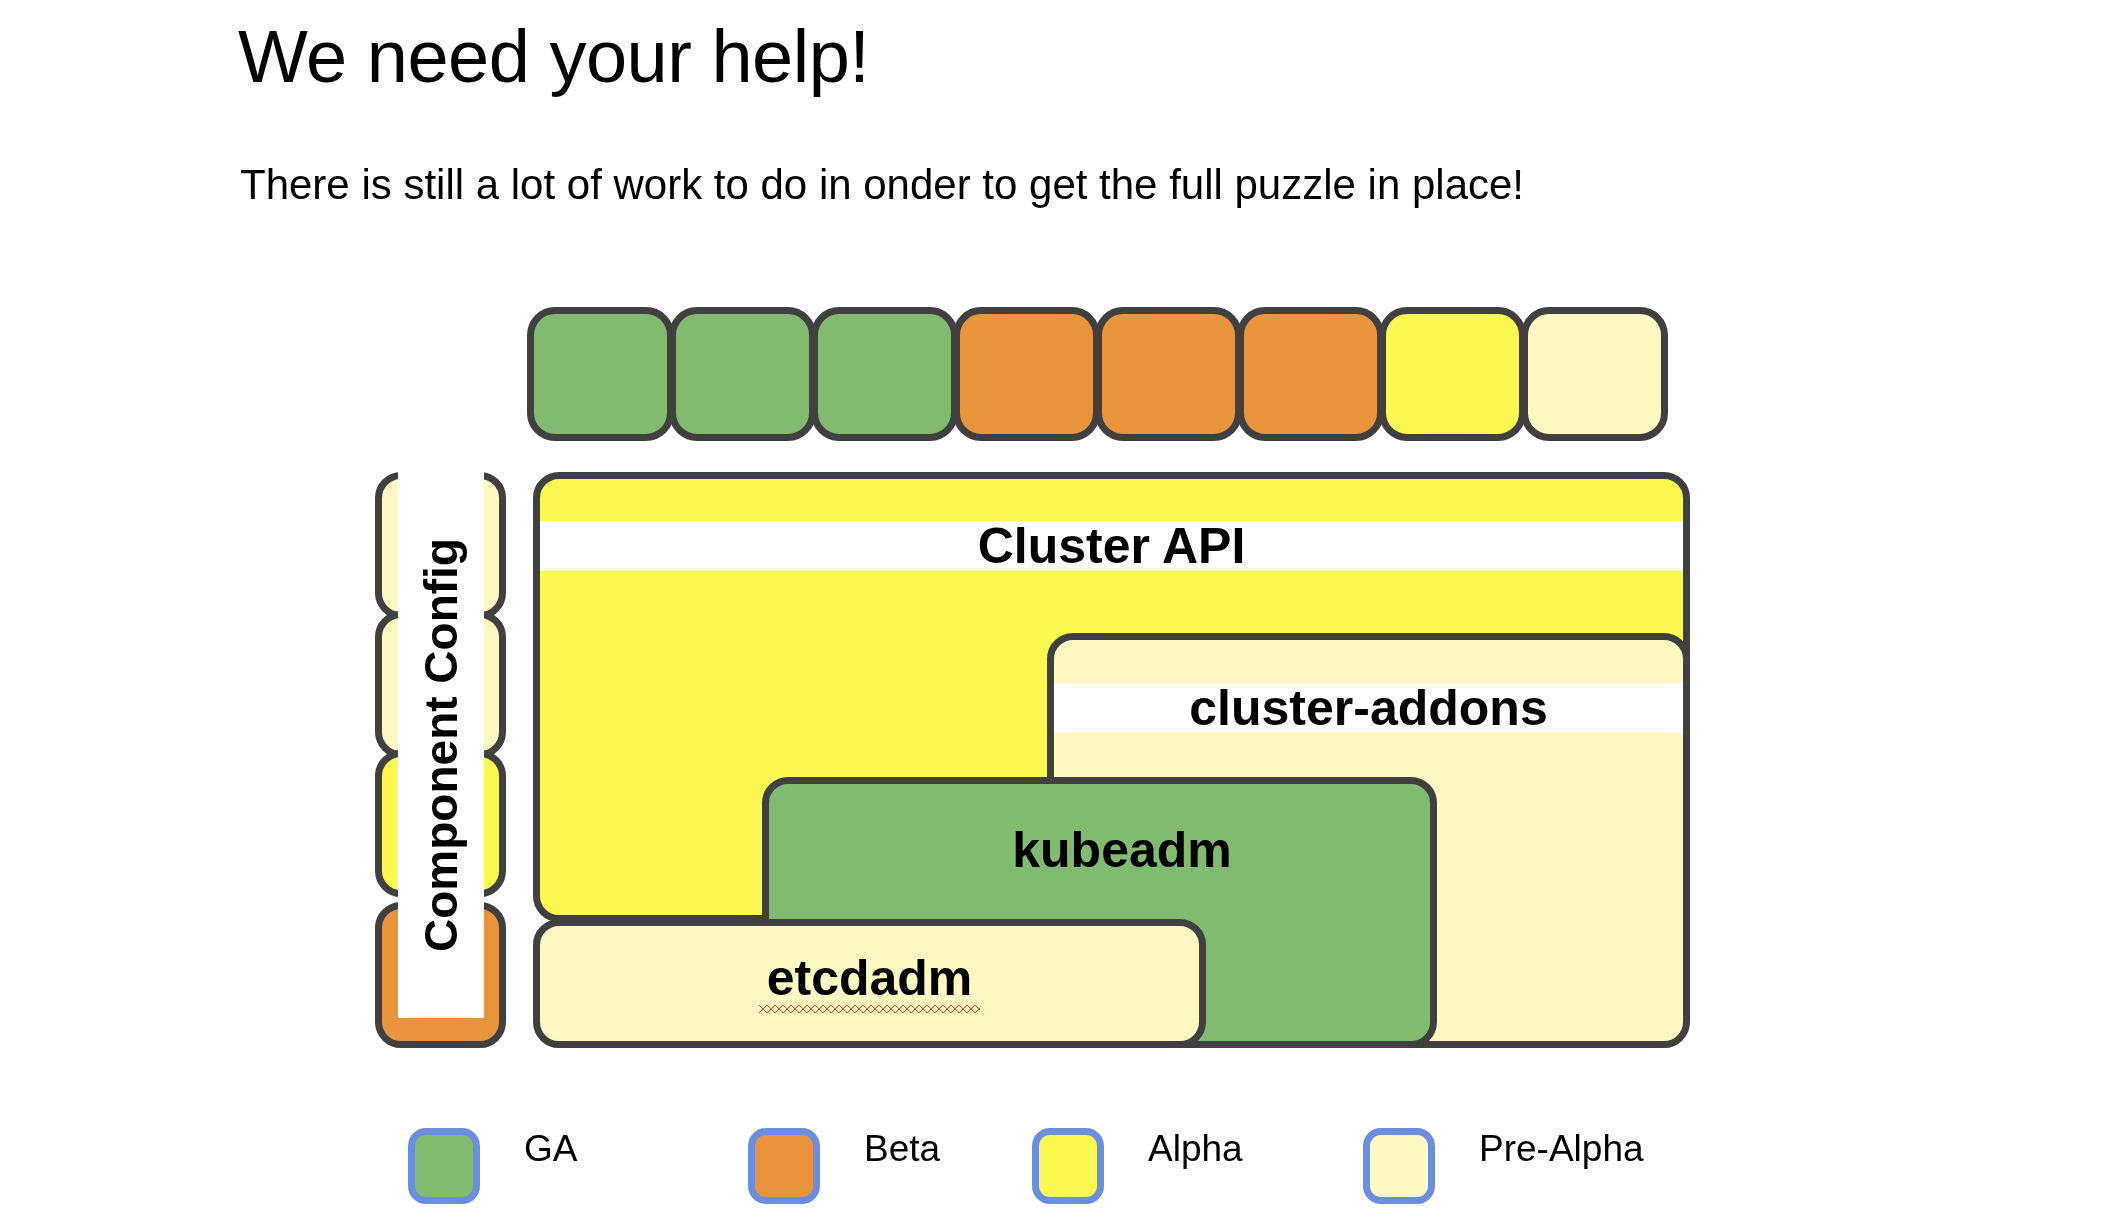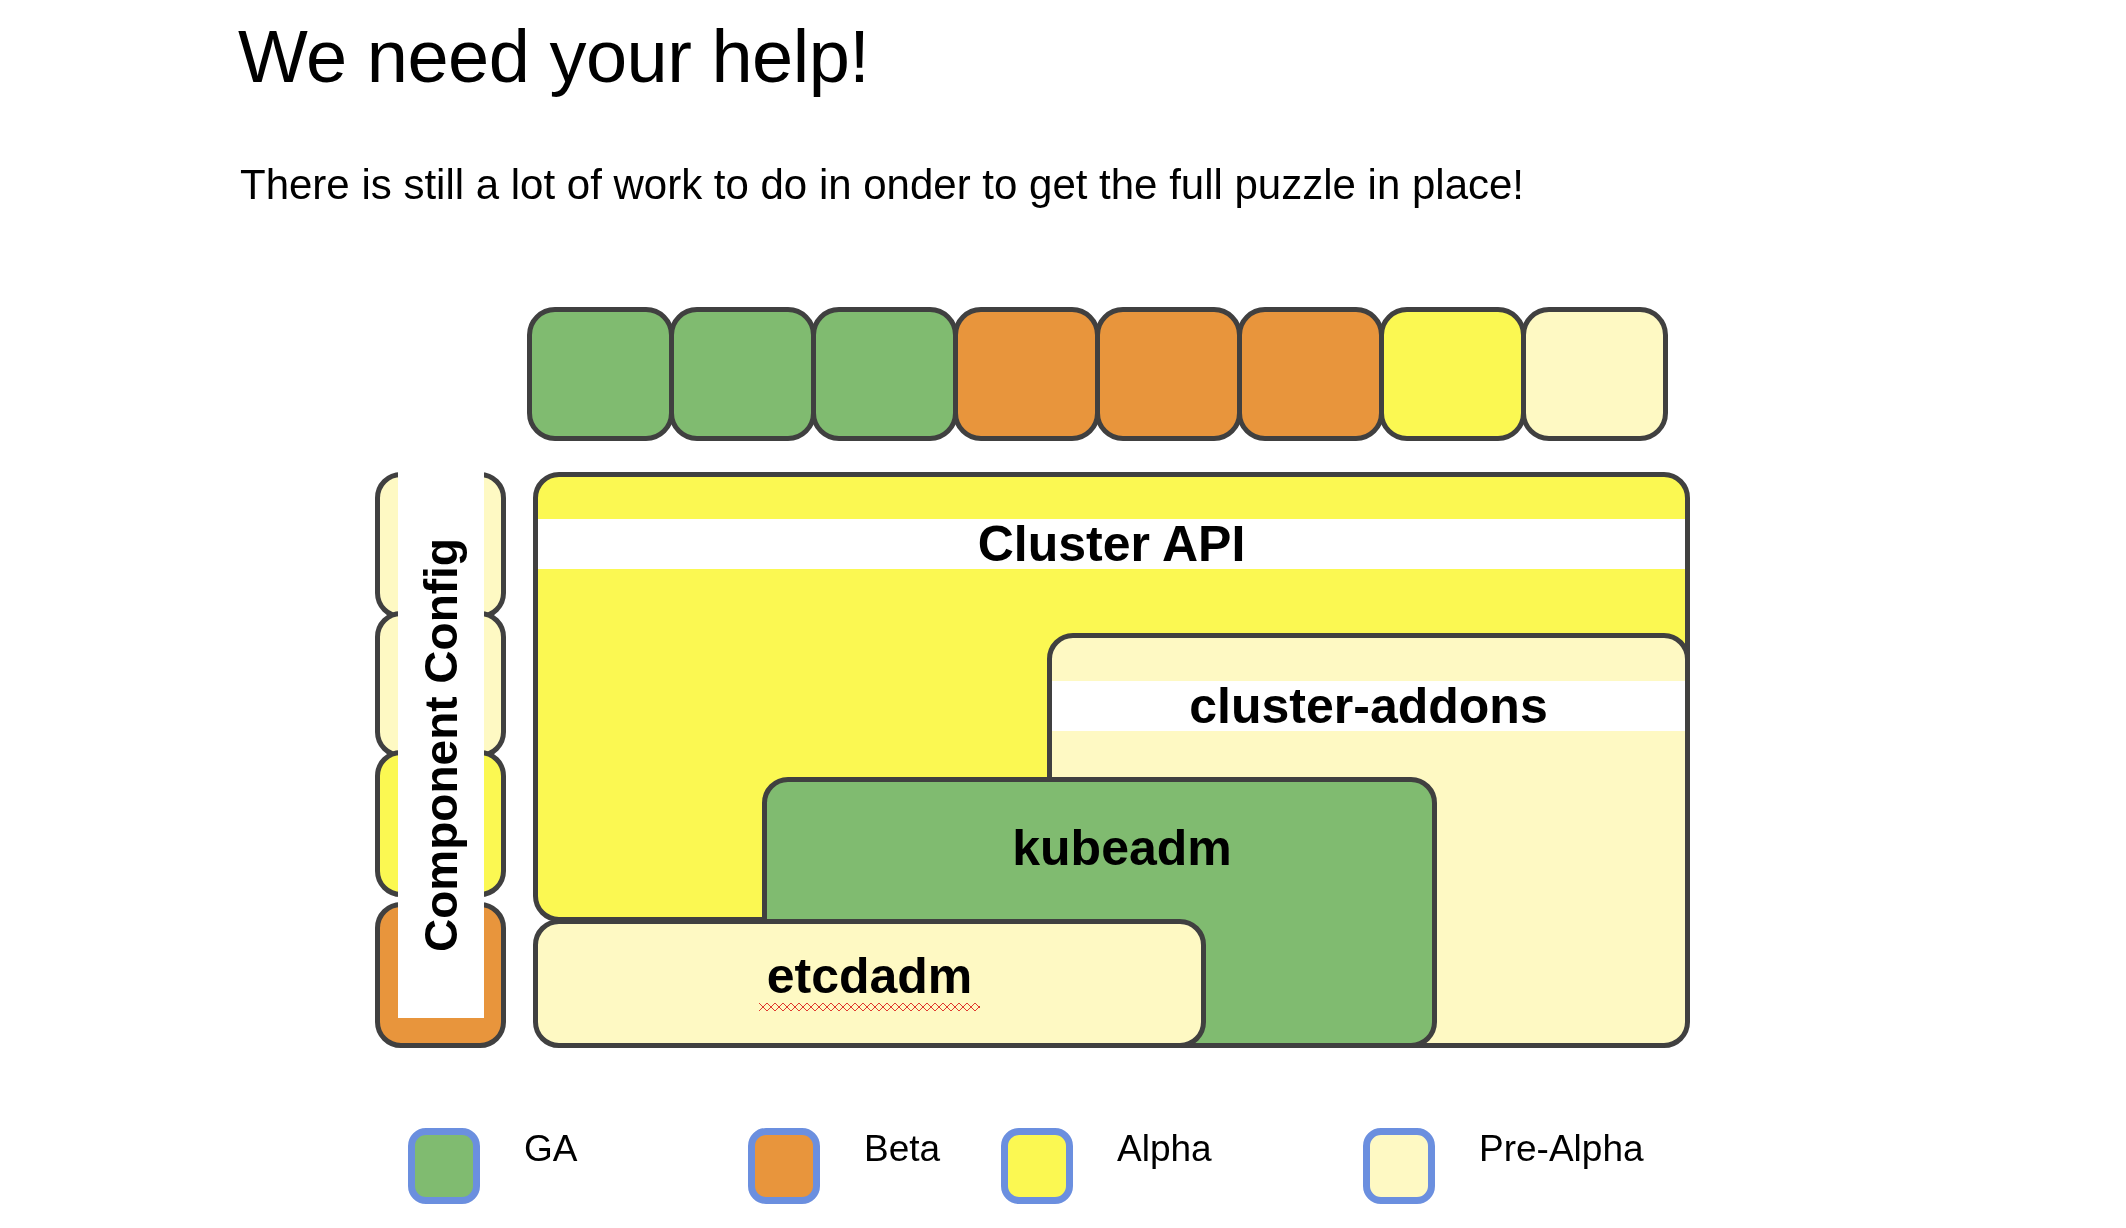--- a/index.html
+++ b/index.html
@@ -34,21 +34,21 @@
     font-size: 42px;
     font-weight: 400;
     line-height: 1.1;
     white-space: nowrap;
   }
 
   
   .pbox {
     position: absolute;
     box-sizing: border-box;
-    border: 5px solid #404040;
+    border: 7px solid #404040;
     border-radius: 26px;
     background: #ffffff;
   }
   .fill-ga    { background: #80bb70; }
   .fill-beta  { background: #e8953c; }
   .fill-alpha { background: #fbf852; }
   .fill-pre   { background: #fef9c3; }
 
   .pbox-label {
     position: absolute;
@@ -262,21 +262,21 @@
 
 <div id="legend">
     <div class="legend-entry" style="left: 408px;">
       <div class="legend-swatch fill-ga"></div>
       <div class="legend-text">GA</div>
     </div>
     <div class="legend-entry" style="left: 748px;">
       <div class="legend-swatch fill-beta"></div>
       <div class="legend-text">Beta</div>
     </div>
-    <div class="legend-entry" style="left: 969px; padding-left: 32px;">
+    <div class="legend-entry" style="left: 1000px; padding-left: 32px;">
       <div class="legend-swatch fill-alpha"></div>
       <div class="legend-text">Alpha</div>
     </div>
     <div class="legend-entry" style="left: 1340px; margin-left: 23px;">
       <div class="legend-swatch fill-pre"></div>
       <div class="legend-text">Pre-Alpha</div>
     </div>
   </div>
 
 </body></html>

